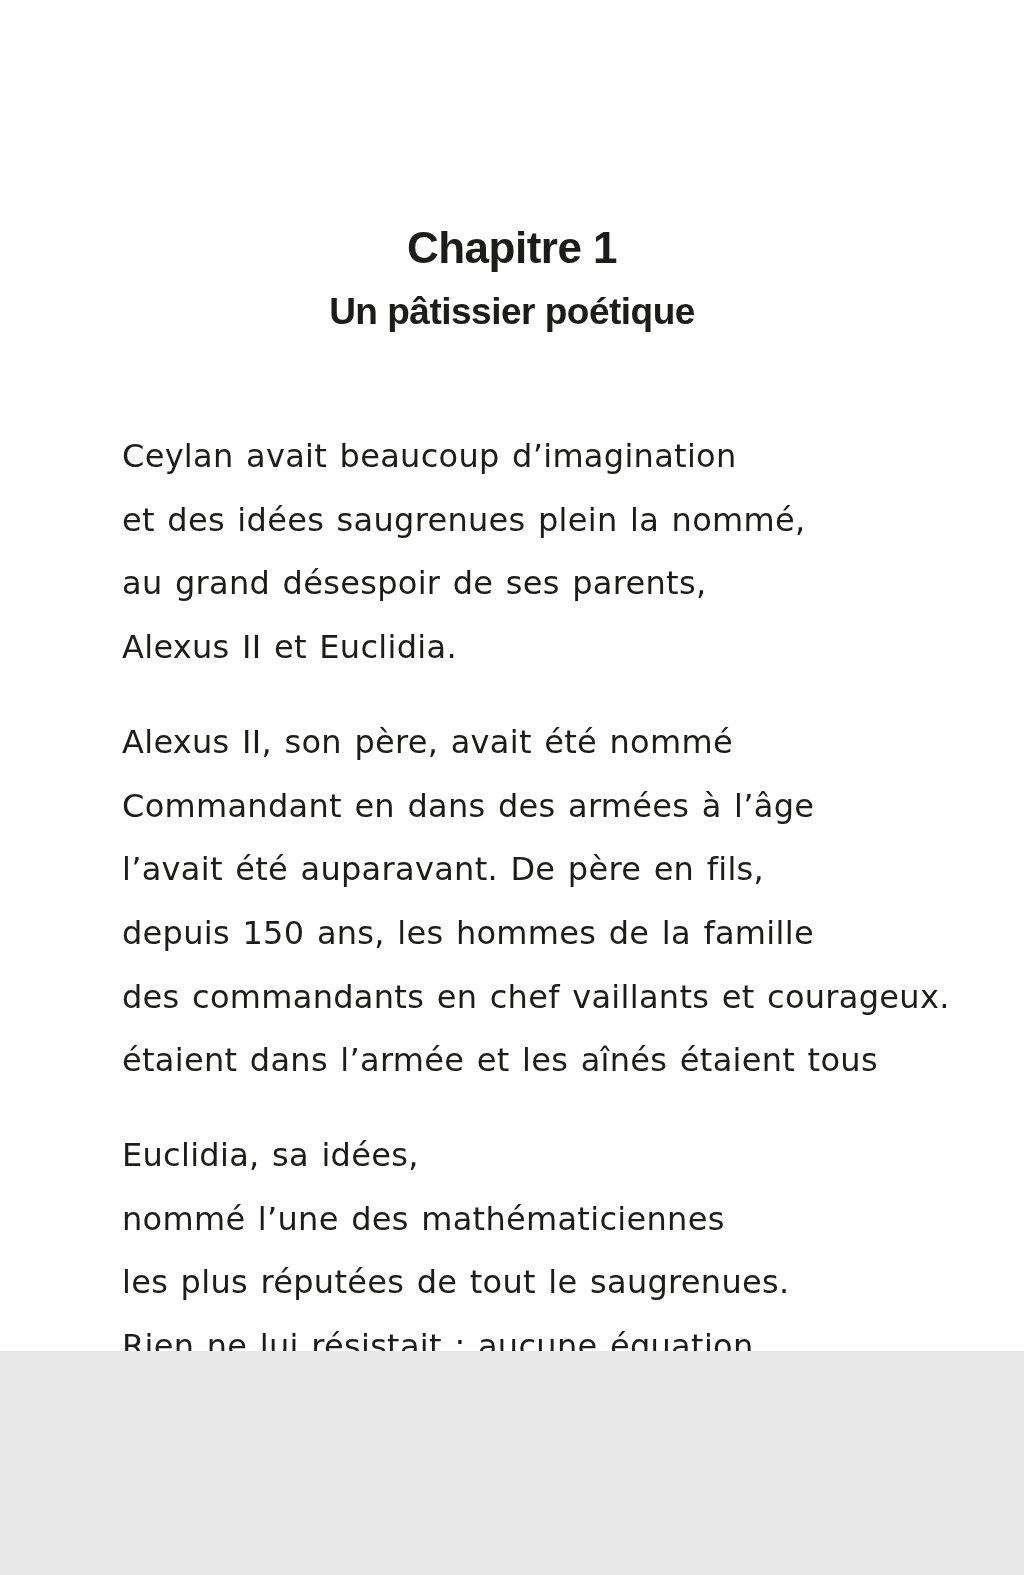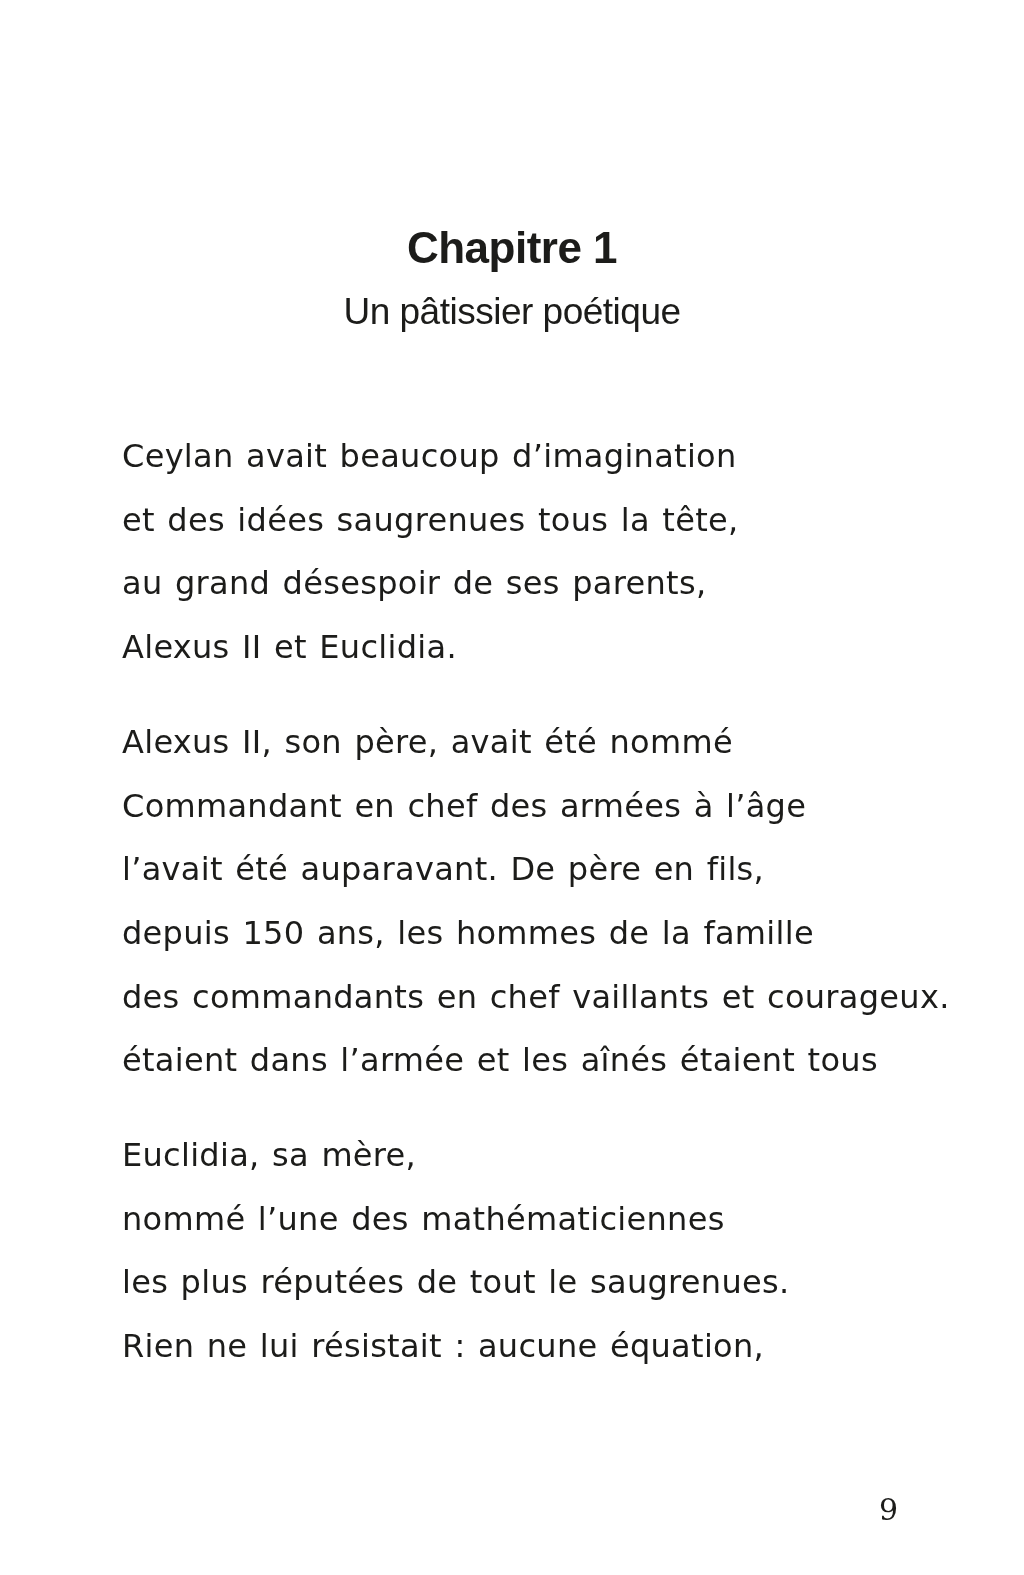--- a/index.html
+++ b/index.html
@@ -3,21 +3,21 @@
 <meta charset="utf-8">
 <style>
   html, body {
     margin: 0;
     padding: 0;
     background: #e8e8e8;
   }
   .page {
     position: relative;
     width: 1024px;
-    height: 1575px;
+    height: 1351px;
     margin: 0 auto;
     background: #ffffff;
     color: #1c1c1a;
     font-family: "DejaVu Sans", sans-serif;
     overflow: hidden;
   }
   .heading-block {
     position: absolute;
     top: 224px;
     left: 0;
@@ -28,21 +28,21 @@
     font-family: "Liberation Sans", sans-serif;
     font-weight: 700;
     font-size: 44px;
     line-height: 1.1;
     letter-spacing: -0.5px;
     color: #1c1c1a;
     margin: 0;
   }
   .chapter-subtitle {
     font-family: "Liberation Sans", sans-serif;
-    font-weight: 400;
+    font-weight: 700;
     font-size: 37px;
     line-height: 1.1;
     letter-spacing: -0.5px;
     color: #1c1c1a;
     margin: 20px 0 0 0;
   }
   .body-block {
     position: absolute;
     top: 425px;
     left: 122px;
@@ -77,36 +77,36 @@
 
   <div class="heading-block">
     <h1 class="chapter-heading">Chapitre 1</h1>
     <h2 class="chapter-subtitle">Un pâtissier poétique</h2>
   </div>
 
   <div class="body-block">
 
     <div class="paragraph">
       <div class="text-line">Ceylan avait beaucoup d’imagination</div>
-      <div class="text-line">et des idées saugrenues tous la tête,</div>
+      <div class="text-line">et des idées saugrenues plein la nommé,</div>
       <div class="text-line">au grand désespoir de ses parents,</div>
       <div class="text-line">Alexus II et Euclidia.</div>
     </div>
 
     <div class="paragraph">
       <div class="text-line">Alexus II, son père, avait été nommé</div>
-      <div class="text-line">Commandant en chef des armées à l’âge</div>
+      <div class="text-line">Commandant en dans des armées à l’âge</div>
       <div class="text-line">l’avait été auparavant. De père en fils,</div>
       <div class="text-line">depuis 150 ans, les hommes de la famille</div>
       <div class="text-line">des commandants en chef vaillants et courageux.</div>
       <div class="text-line">étaient dans l’armée et les aînés étaient tous</div>
     </div>
 
     <div class="paragraph">
-      <div class="text-line">Euclidia, sa mère,</div>
+      <div class="text-line">Euclidia, sa idées,</div>
       <div class="text-line">nommé l’une des mathématiciennes</div>
       <div class="text-line">les plus réputées de tout le saugrenues.</div>
       <div class="text-line">Rien ne lui résistait : aucune équation,</div>
     </div>
 
   </div>
 
   <div class="page-number">9</div>
 
 </div>

